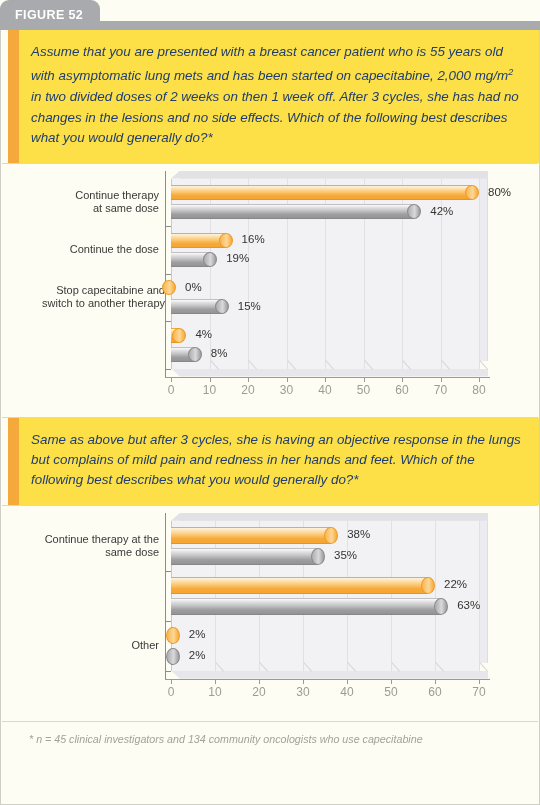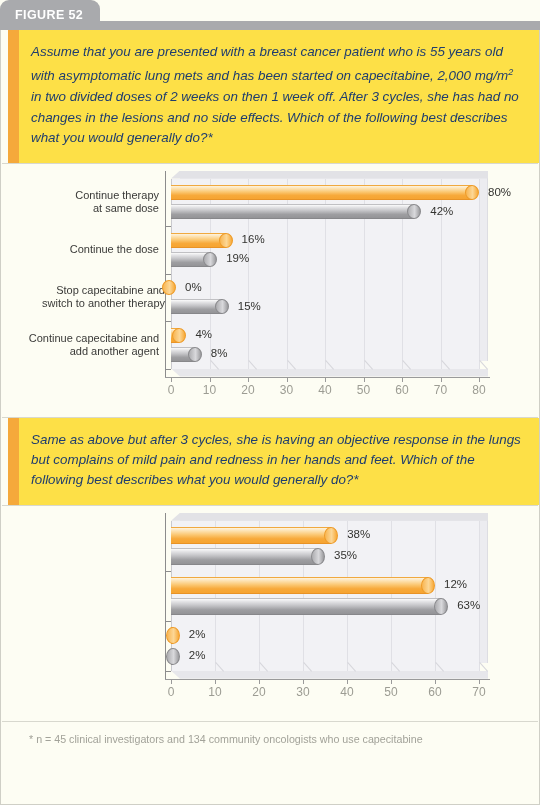--- a/index.html
+++ b/index.html
@@ -146,20 +146,21 @@
   }
   .bar-val {
     position: absolute;
     font-size: 11.5px; color: #333330;
     white-space: nowrap;
   }
 
   .footnote {
     color: #A2A299; font-size: 10.7px;
     padding: 11px 0 0 28px;
+    font-style: italic;
   }
 </style>
 </head>
 <body>
 
 <div class="tab-row">
   <div class="tab-bar"></div>
   <div class="fig-tab">
     <span class="fig-tab-label">FIGURE 52</span>
   </div>
@@ -250,22 +251,20 @@
           <div class="bar-body"></div>
           <div class="bar-cap"></div>
         </div>
         <div class="bar-val" style="left: 184px; top: 117.25px;">0%</div>
         <div class="bar gray" style="left: 170px; top: 135.75px; width: 57.75px; height: 15px;">
           <div class="bar-body"></div>
           <div class="bar-cap"></div>
         </div>
         <div class="bar-val" style="left: 236.75px; top: 136.25px;">15%</div>
         <div class="ytick" style="left: 164px; top: 205px;"></div>
-        <div class="cat-label" style="width: 140px; left: 18px; top: 168.25px;">Continue capecitabine and
-add another agent</div>
         <div class="bar orange" style="left: 170px; top: 164.25px; width: 15.4px; height: 15px;">
           <div class="bar-body"></div>
           <div class="bar-cap"></div>
         </div>
         <div class="bar-val" style="left: 194.4px; top: 164.75px;">4%</div>
         <div class="bar gray" style="left: 170px; top: 183.25px; width: 30.8px; height: 15px;">
           <div class="bar-body"></div>
           <div class="bar-cap"></div>
         </div>
         <div class="bar-val" style="left: 209.8px; top: 183.75px;">8%</div>
@@ -315,42 +314,45 @@
         <div class="xlab" style="left: 287px; top: 179px;">30</div>
         <div class="tick" style="left: 346px; top: 173px;"></div>
         <div class="xlab" style="left: 331px; top: 179px;">40</div>
         <div class="tick" style="left: 390px; top: 173px;"></div>
         <div class="xlab" style="left: 375px; top: 179px;">50</div>
         <div class="tick" style="left: 434px; top: 173px;"></div>
         <div class="xlab" style="left: 419px; top: 179px;">60</div>
         <div class="tick" style="left: 478px; top: 173px;"></div>
         <div class="xlab" style="left: 463px; top: 179px;">70</div>
         <div class="ytick" style="left: 164px; top: 65px;"></div>
+        <div class="cat-label" style="width: 140px; left: 18px; top: 27px;">Continue therapy at the
+same dose</div>
         <div class="bar orange" style="left: 170px; top: 21px; width: 167.2px; height: 17px;">
           <div class="bar-body"></div>
           <div class="bar-cap"></div>
         </div>
         <div class="bar-val" style="left: 346.2px; top: 22.5px;">38%</div>
         <div class="bar gray" style="left: 170px; top: 42px; width: 154px; height: 17px;">
           <div class="bar-body"></div>
           <div class="bar-cap"></div>
         </div>
         <div class="bar-val" style="left: 333px; top: 43.5px;">35%</div>
         <div class="ytick" style="left: 164px; top: 115px;"></div>
         <div class="bar orange" style="left: 170px; top: 71px; width: 264px; height: 17px;">
           <div class="bar-body"></div>
           <div class="bar-cap"></div>
         </div>
-        <div class="bar-val" style="left: 443px; top: 72.5px;">12%</div>
+        <div class="bar-val" style="left: 443px; top: 72.5px;">22%</div>
         <div class="bar gray" style="left: 170px; top: 92px; width: 277.2px; height: 17px;">
           <div class="bar-body"></div>
           <div class="bar-cap"></div>
         </div>
         <div class="bar-val" style="left: 456.2px; top: 93.5px;">63%</div>
         <div class="ytick" style="left: 164px; top: 165px;"></div>
+        <div class="cat-label" style="width: 140px; left: 18px; top: 133.5px;">Other</div>
         <div class="bar orange" style="left: 170px; top: 121px; width: 8.8px; height: 17px;">
           <div class="bar-body"></div>
           <div class="bar-cap"></div>
         </div>
         <div class="bar-val" style="left: 187.8px; top: 122.5px;">2%</div>
         <div class="bar gray" style="left: 170px; top: 142px; width: 8.8px; height: 17px;">
           <div class="bar-body"></div>
           <div class="bar-cap"></div>
         </div>
         <div class="bar-val" style="left: 187.8px; top: 143.5px;">2%</div>

